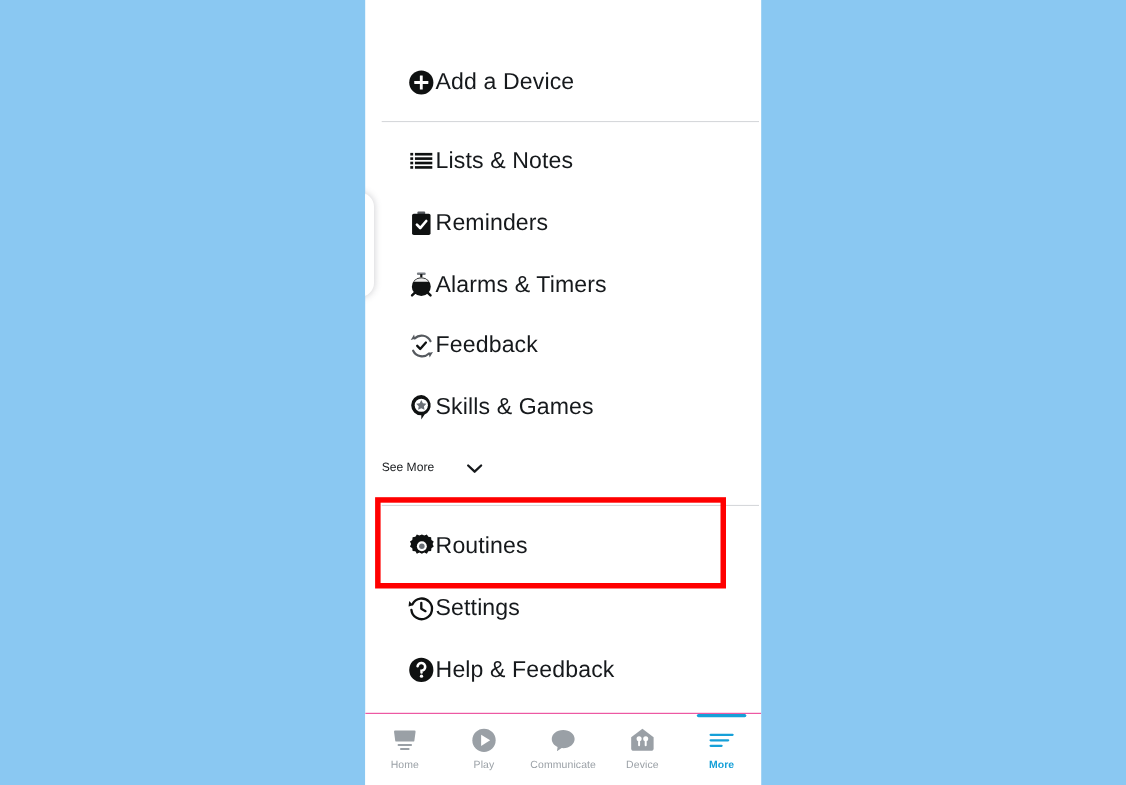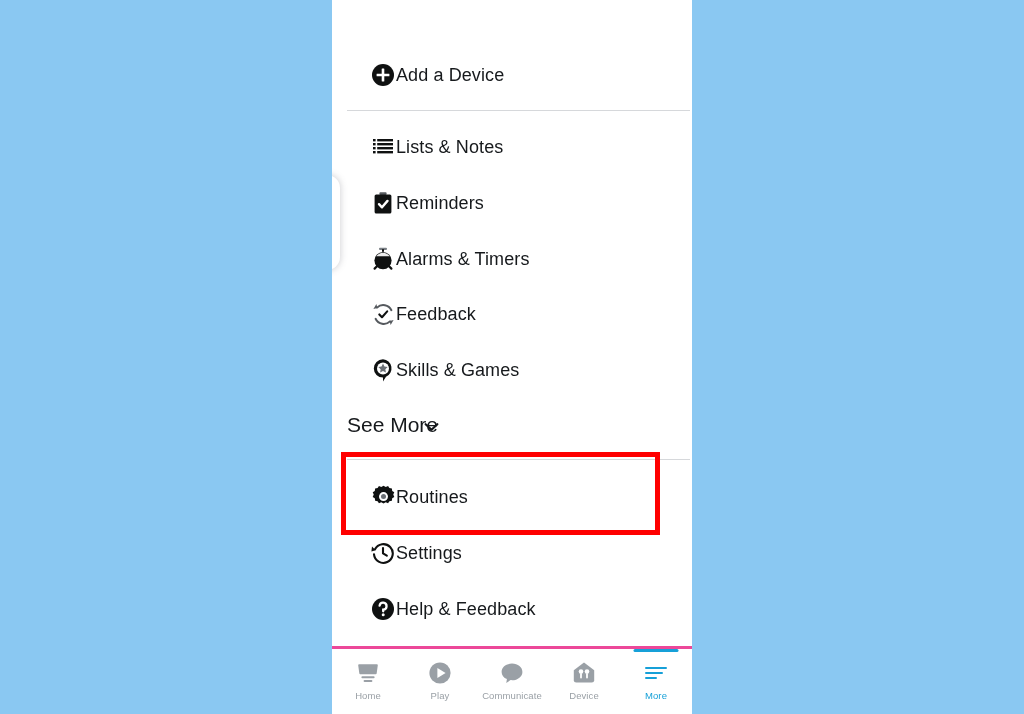--- a/index.html
+++ b/index.html
@@ -61,21 +61,21 @@
     width: 30px;
     height: 30px;
     display: flex;
     align-items: center;
     justify-content: center;
   }
   .menu-icon svg { display: block; }
   .menu-label {
     position: absolute;
     left: 64px;
-    font-size: 18px;
+    font-size: 21px;
     color: #16191c;
     letter-spacing: .1px;
     white-space: nowrap;
   }
 
   .divider {
     position: absolute;
     left: 15px;
     width: 343px;
     height: 1px;
@@ -88,21 +88,21 @@
     left: 0;
     top: 407px;
     width: 360px;
     height: 36px;
     display: flex;
     align-items: center;
   }
   #see-more-label {
     position: absolute;
     left: 15px;
-    font-size: 21px;
+    font-size: 11px;
     color: #16191c;
   }
   #see-more-chevron {
     position: absolute;
     left: 92px;
     top: 11px;
   }
 
   
   #highlight-box {
@@ -118,21 +118,21 @@
   }
 
   
   #bottom-nav {
     position: absolute;
     left: 0;
     bottom: 0;
     width: 360px;
     height: 65px;
     background: #ffffff;
-    border-top: 3px solid #ec4899;
+    border-top: 1px solid #ec4899;
     display: flex;
   }
   .nav-item {
     flex: 1;
     position: relative;
     display: flex;
     flex-direction: column;
     align-items: center;
     justify-content: flex-start;
     padding-top: 11px;
@@ -144,21 +144,21 @@
     justify-content: center;
   }
   .nav-label {
     margin-top: 4px;
     font-size: 9.5px;
     color: #9aa0a6;
     letter-spacing: .1px;
   }
   .nav-item.active .nav-label {
     color: #16a0d8;
-    font-weight: normal;
+    font-weight: bold;
   }
   .nav-indicator {
     position: absolute;
     top: 0;
     left: 50%;
     transform: translateX(-50%);
     width: 45px;
     height: 3px;
     background: #16a0d8;
     border-radius: 2px;

